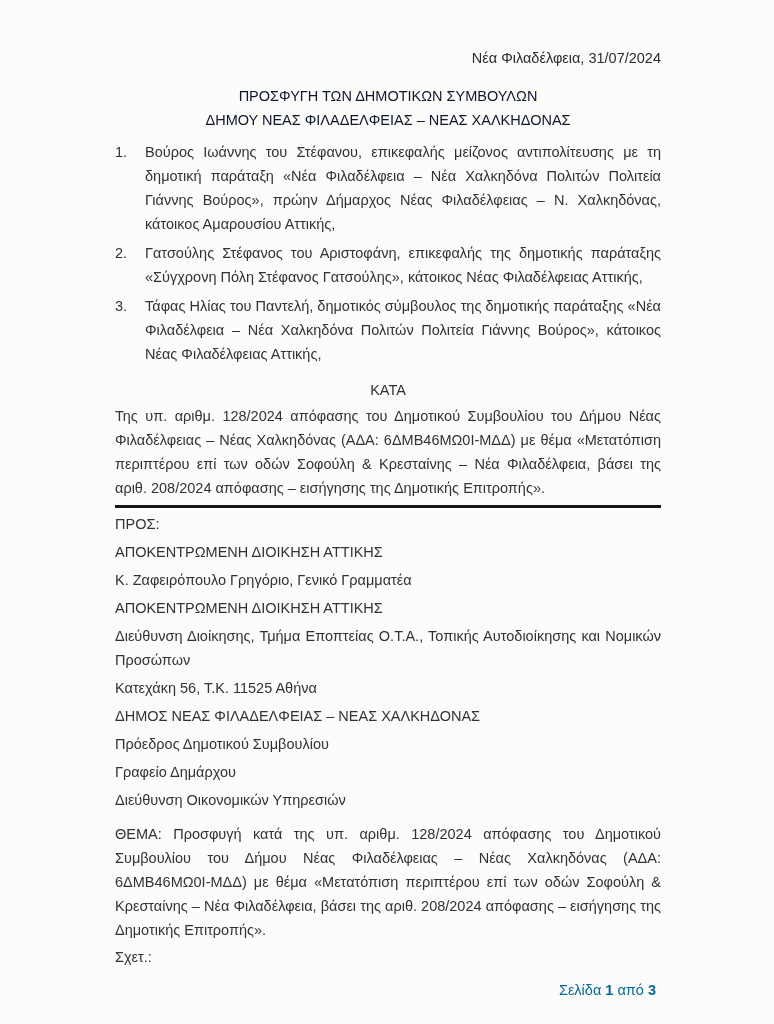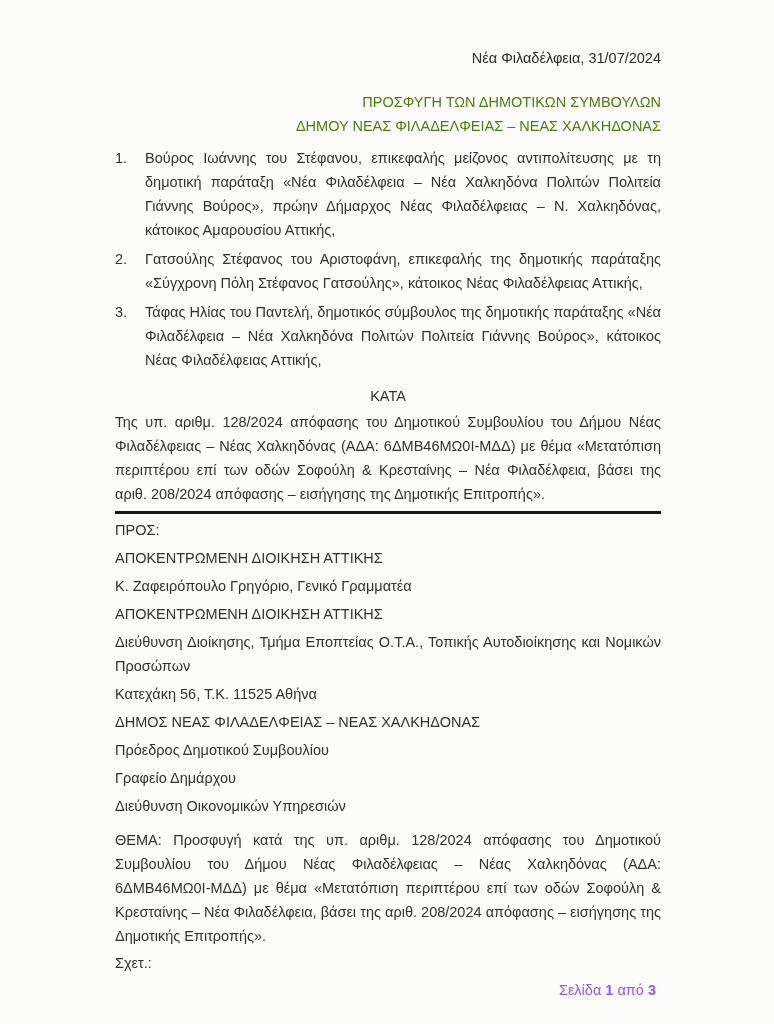--- a/index.html
+++ b/index.html
@@ -19,24 +19,24 @@
     line-height: 24px;
     box-sizing: border-box;
     padding: 46px 113px 0 115px;
     overflow: hidden;
   }
   .date-line {
     text-align: right;
     color: #2e2c2b;
   }
   .doc-title {
-    margin-top: 20px;
-    text-align: right;
+    margin-top: 14px;
+    text-align: center;
     line-height: 24px;
-    color: #4d7c0f;
+    color: #0f172a;
   }
   .appellants { margin-top: 8px; }
   .appellant {
     display: flex;
     align-items: flex-start;
   }
   .appellant + .appellant { margin-top: 5px; }
   .appellant .num {
     flex: none;
     width: 30px;
@@ -76,21 +76,21 @@
     text-justify: inter-word;
   }
   .reference-label {
     margin-top: 3px;
   }
   .page-footer {
     position: absolute;
     right: 118px;
     bottom: 22px;
     font-size: 14.5px;
-    color: #8b5cf6;
+    color: #0369a1;
     margin-left: 35px;
   }
   .page-footer b { font-weight: bold; }
 </style>
 </head>
 <body>
 
 <div class="page">
 
   <div class="date-line">Νέα Φιλαδέλφεια, 31/07/2024</div>

